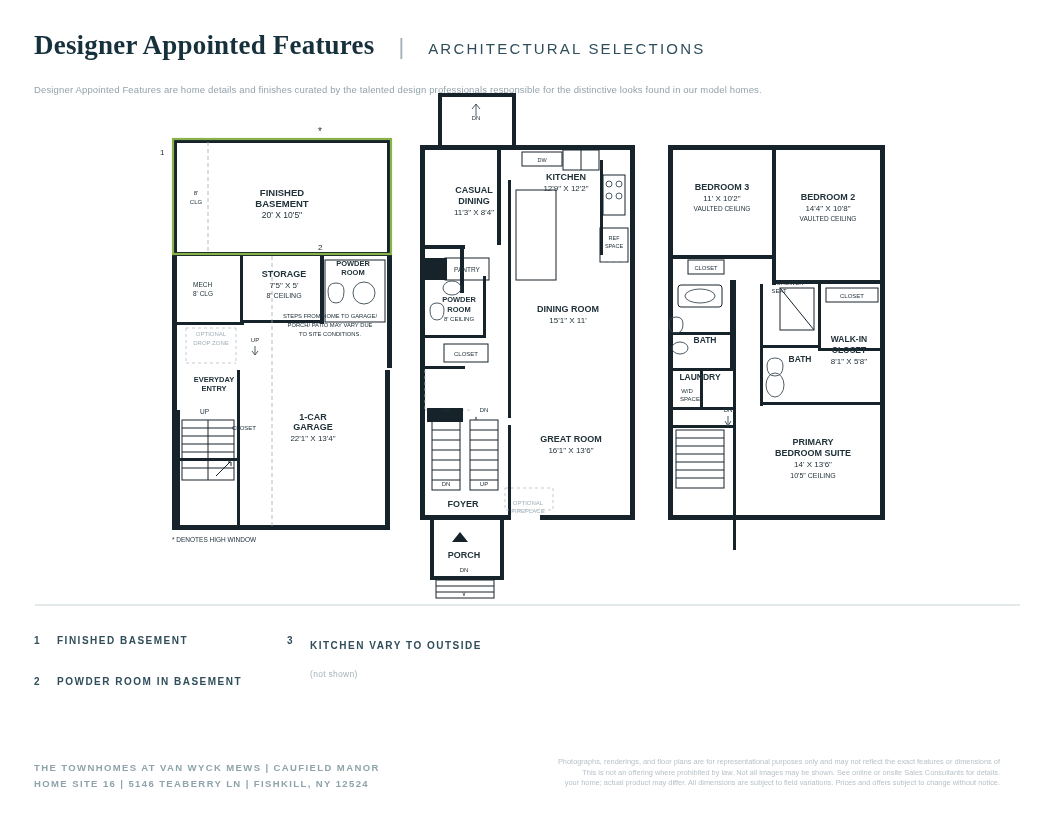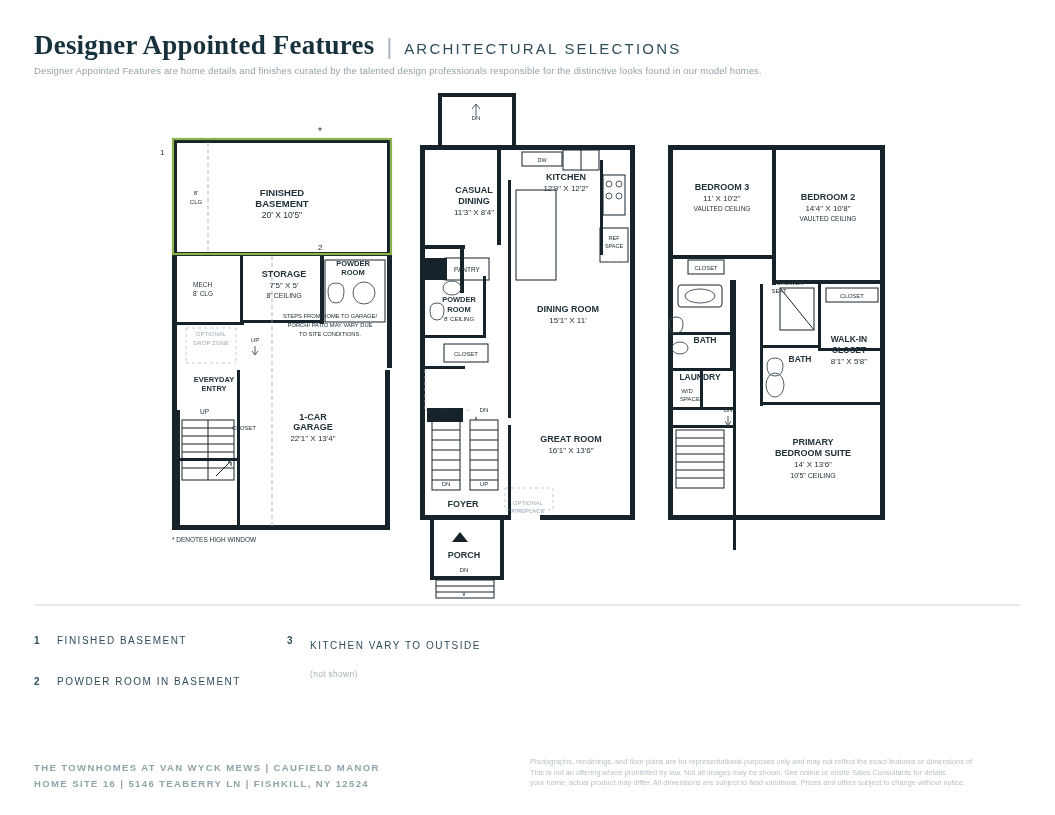--- a/index.html
+++ b/index.html
@@ -8,54 +8,54 @@
     background:#ffffff;
     font-family:"Liberation Sans", sans-serif;
     color:#2b3a42;
     position:relative;
     overflow:hidden;
   }
   .page{position:absolute;inset:0;}
 
   
   .hdr{position:absolute;left:34px;top:30px;}
-  .hdr-row{display:flex;align-items:baseline;gap:12px;}
+  .hdr-row{display:flex;align-items:baseline;gap:24px;}
   .hdr-title{
     font-family:"Liberation Serif", serif;
     font-size:27px;font-weight:700;color:#17313c;letter-spacing:.2px;
   }
   .hdr-pipe{font-size:22px;color:#9fb0b8;font-weight:300;}
   .hdr-sub{
     font-size:15px;letter-spacing:2.2px;color:#2f4d5a;font-weight:400;
   }
   .hdr-desc{
-    margin-top:4px;font-size:9.5px;color:#93a3ab;letter-spacing:.15px;
+    margin-top:23px;font-size:9.5px;color:#93a3ab;letter-spacing:.15px;
   }
 
   
   .plans{position:absolute;left:0;top:80px;width:1055px;height:520px;}
   svg{display:block;}
 
   
   .divider{position:absolute;left:35px;top:604px;width:985px;height:2px;background:#e3e8ea;}
 
   
   .legend{position:absolute;left:34px;top:630px;width:700px;}
   .leg-item{position:absolute;display:flex;gap:13px;align-items:flex-start;}
   .leg-num{font-size:10px;font-weight:700;color:#2f4d5a;width:10px;}
-  .leg-txt{font-size:10px;font-weight:400;letter-spacing:1.5px;color:#2f4d5a;}
+  .leg-txt{font-size:10px;font-weight:700;letter-spacing:1.5px;color:#2f4d5a;}
   .leg-note{font-size:8.5px;letter-spacing:.3px;color:#a7b4ba;font-weight:400;margin-top:16px;}
 
   
   .footer{position:absolute;left:0;top:752px;width:966px;height:63px;}
   .foot-left{position:absolute;left:34px;top:8px;}
   .foot-left div{
     font-size:9.5px;letter-spacing:1.4px;color:#8fa3ab;font-weight:700;line-height:16px;
   }
-  .foot-right{position:absolute;left:530px;top:5px;width:470px;text-align:left;}
+  .foot-right{position:absolute;left:530px;top:5px;width:470px;text-align:right;}
   .foot-right div{font-size:7.4px;color:#b7c2c8;line-height:10.5px;}
 </style>
 </head>
 <body>
 
 <div class="page">
 
   <div class="hdr">
     <div class="hdr-row">
       <span class="hdr-title">Designer Appointed Features</span>

